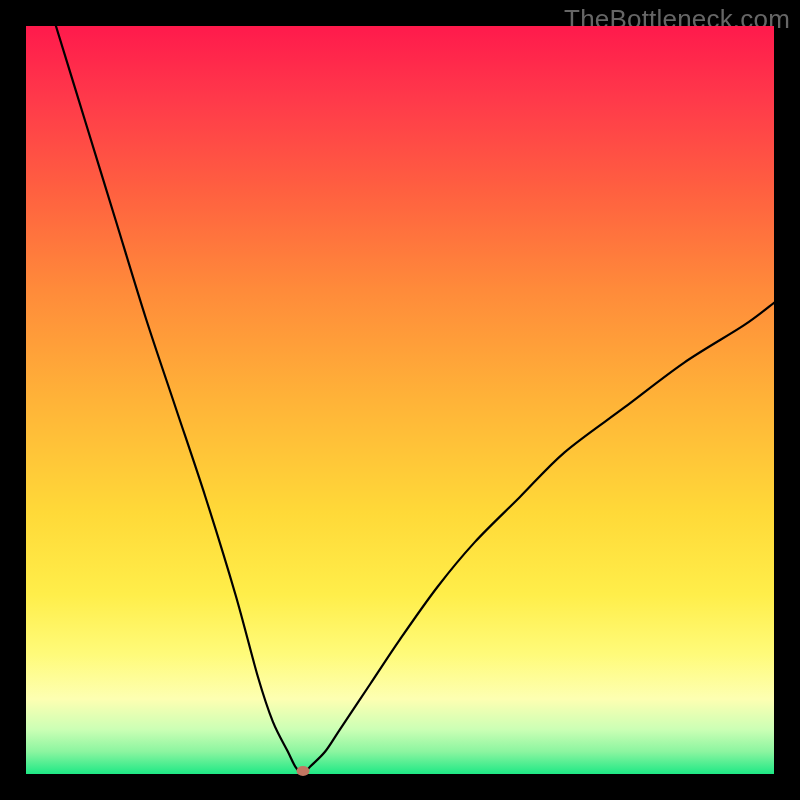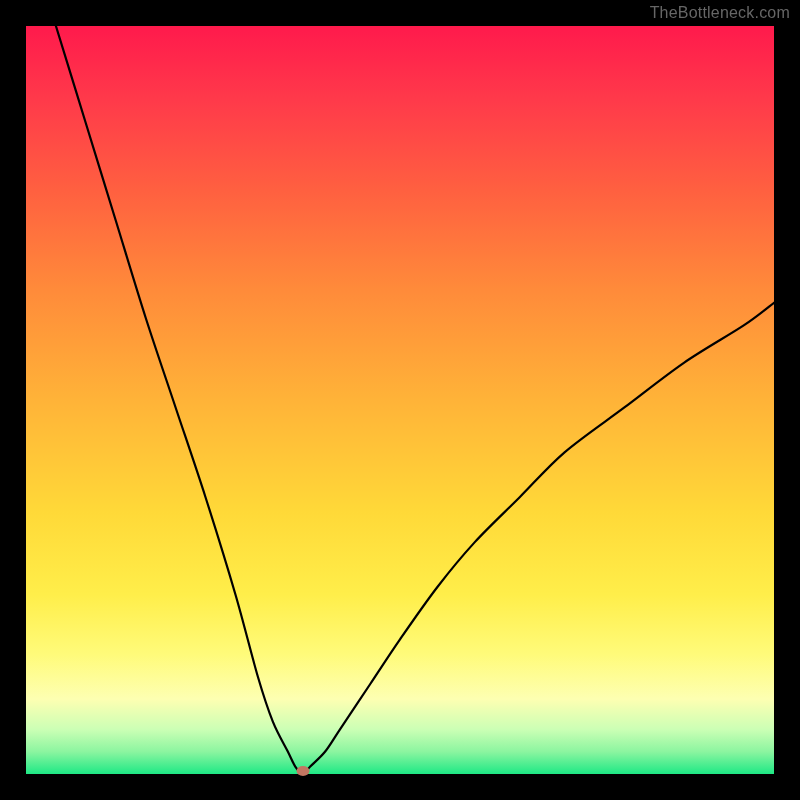--- a/index.html
+++ b/index.html
@@ -39,21 +39,21 @@
       #ccffb5 94%,
       #8cf5a0 97%,
       #1ee885 100%
     );
   }
   .watermark {
     position: absolute;
     top: 4px;
     right: 10px;
     color: #666666;
-    font-size: 16px;
+    font-size: 26px;
     font-weight: 500;
     letter-spacing: 0.2px;
     user-select: none;
   }
   svg.curve {
     position: absolute;
     left: 0;
     top: 0;
     width: 748px;
     height: 748px;

